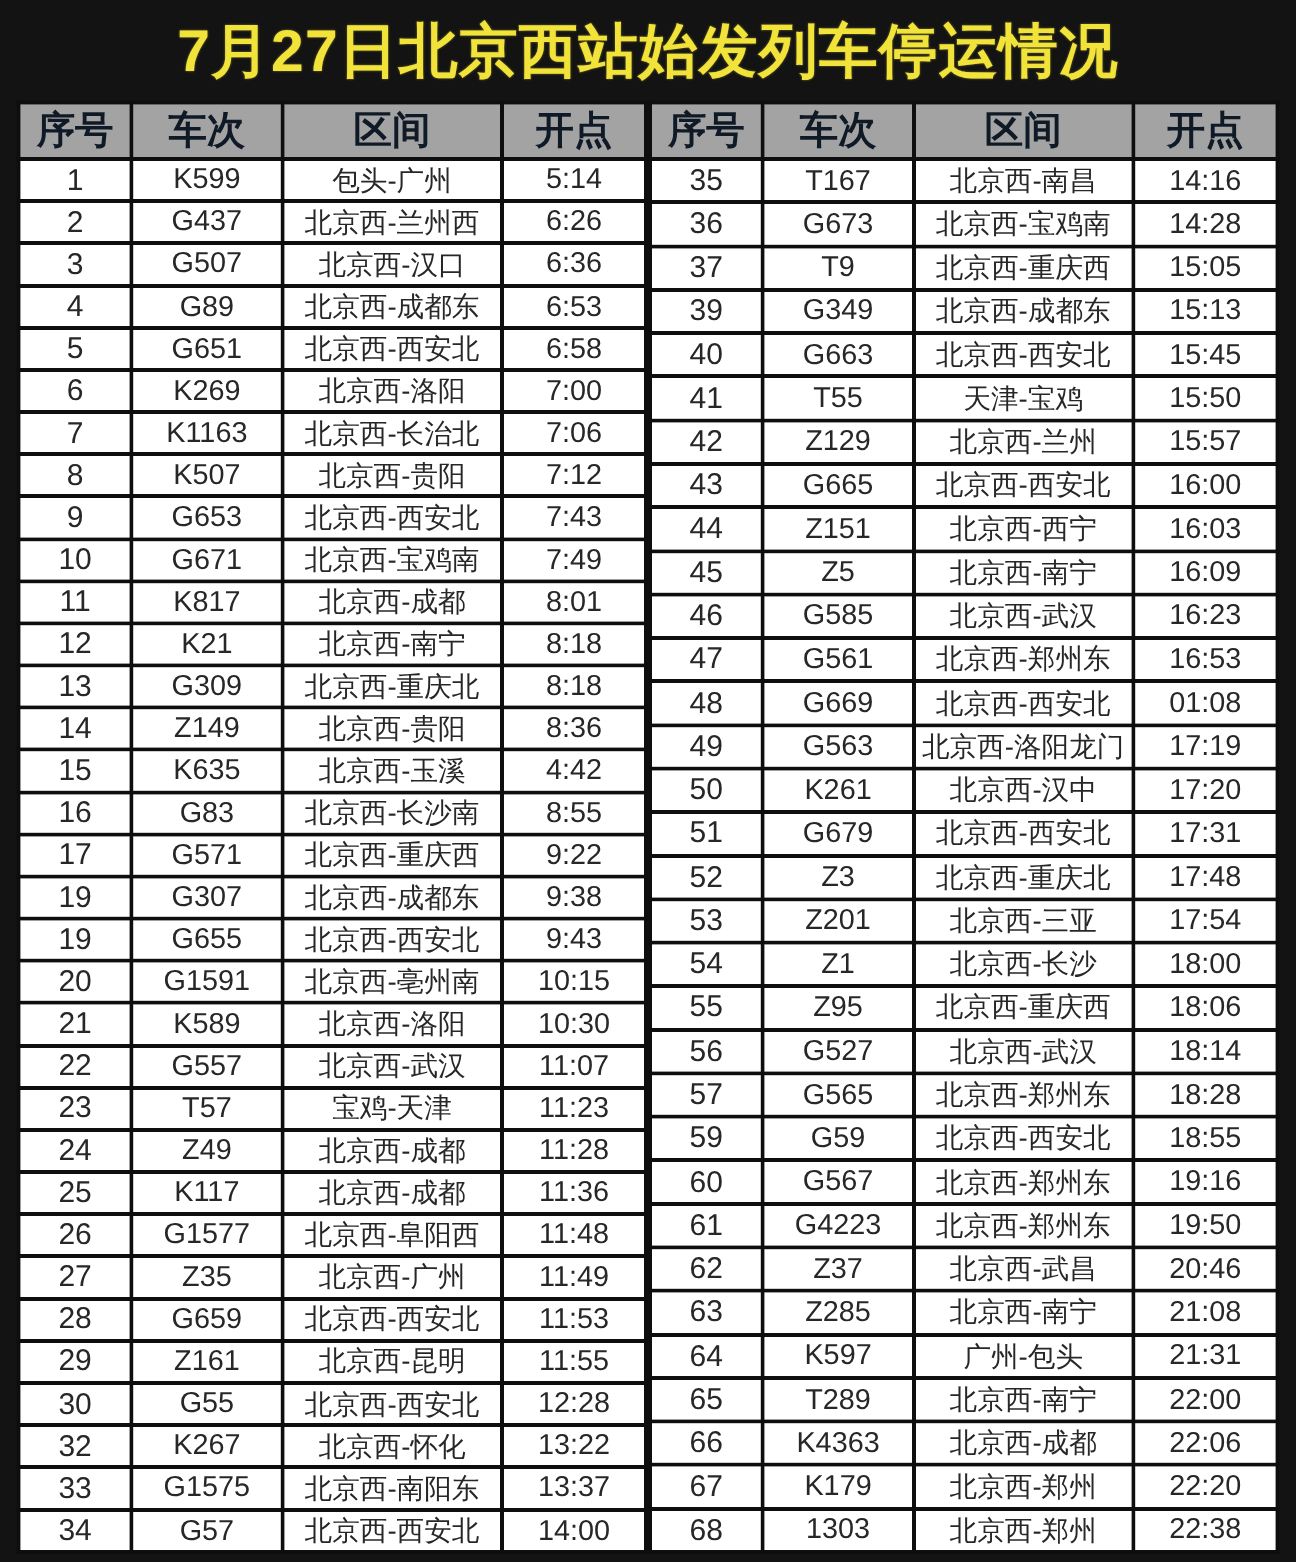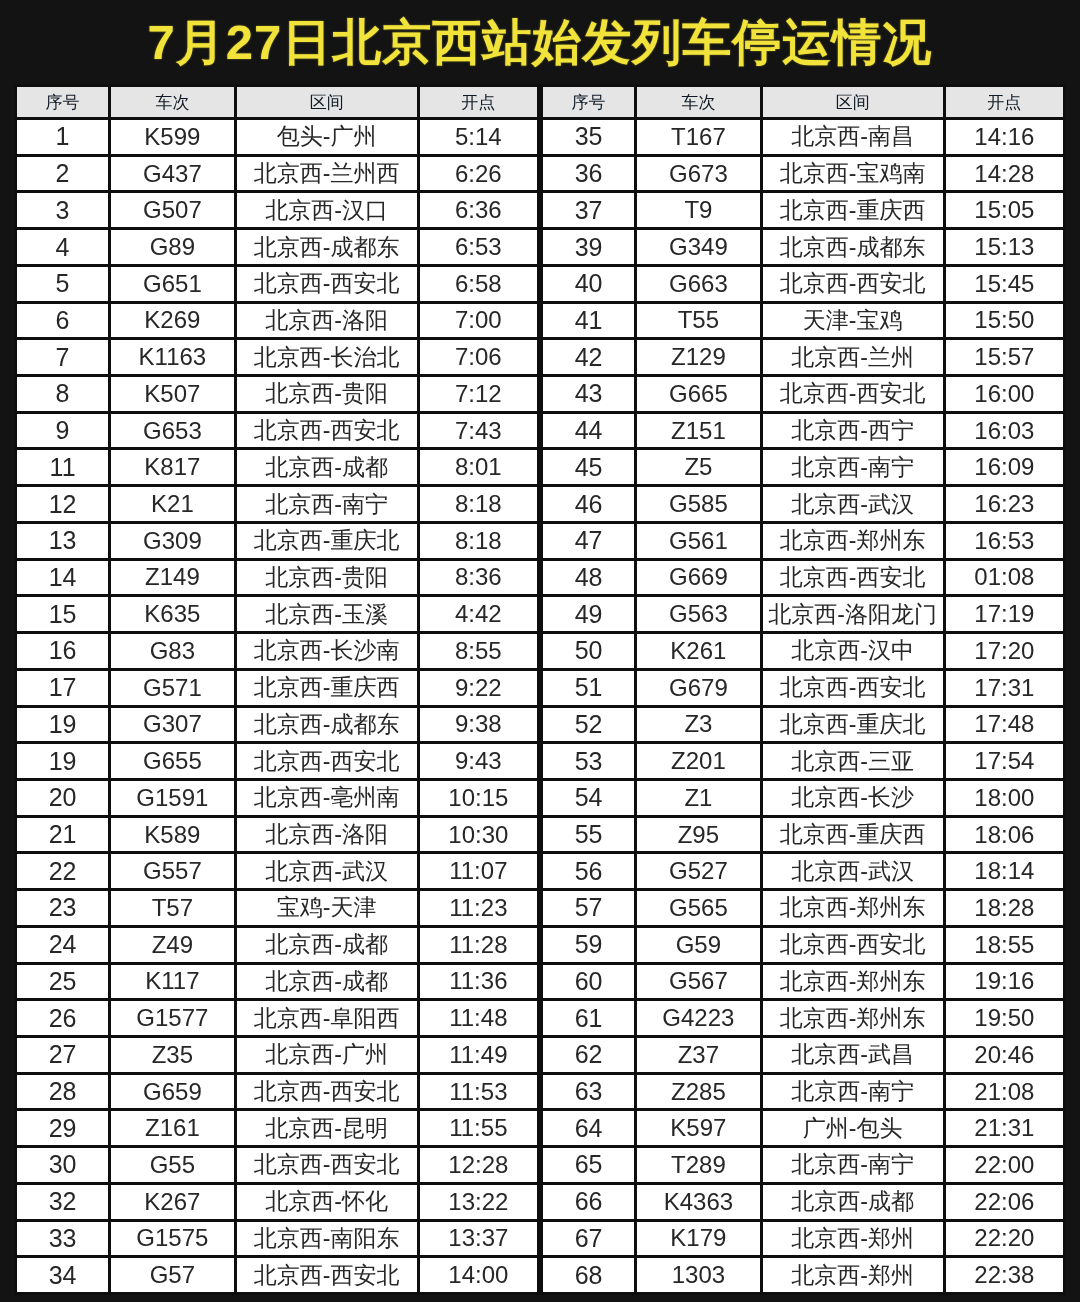--- a/index.html
+++ b/index.html
@@ -47,24 +47,24 @@
   }
   .train-table th, .train-table td {
     border: 3px solid #0e0e0e;
     text-align: center;
     vertical-align: middle;
     padding: 0;
     overflow: hidden;
     white-space: nowrap;
   }
   .train-table th {
-    background: #e5e5e5;
+    background: #a3a3a3;
     color: #0f1a26;
-    font-size: 17px;
-    font-weight: 400;
+    font-size: 32px;
+    font-weight: 700;
     height: 33px;
   }
   .train-table td {
     background: #ffffff;
     color: #272727;
     font-size: 24px;
   }
   .train-table td.c0 { font-size: 25px; }
   .train-table td.c2 { font-size: 23px; }
 </style>
@@ -141,20 +141,26 @@
             <td class="c2">北京西-贵阳</td>
             <td class="c3">7:12</td>
           </tr>
           <tr>
             <td class="c0">9</td>
             <td class="c1">G653</td>
             <td class="c2">北京西-西安北</td>
             <td class="c3">7:43</td>
           </tr>
           <tr>
+            <td class="c0">10</td>
+            <td class="c1">G671</td>
+            <td class="c2">北京西-宝鸡南</td>
+            <td class="c3">7:49</td>
+          </tr>
+          <tr>
             <td class="c0">11</td>
             <td class="c1">K817</td>
             <td class="c2">北京西-成都</td>
             <td class="c3">8:01</td>
           </tr>
           <tr>
             <td class="c0">12</td>
             <td class="c1">K21</td>
             <td class="c2">北京西-南宁</td>
             <td class="c3">8:18</td>

